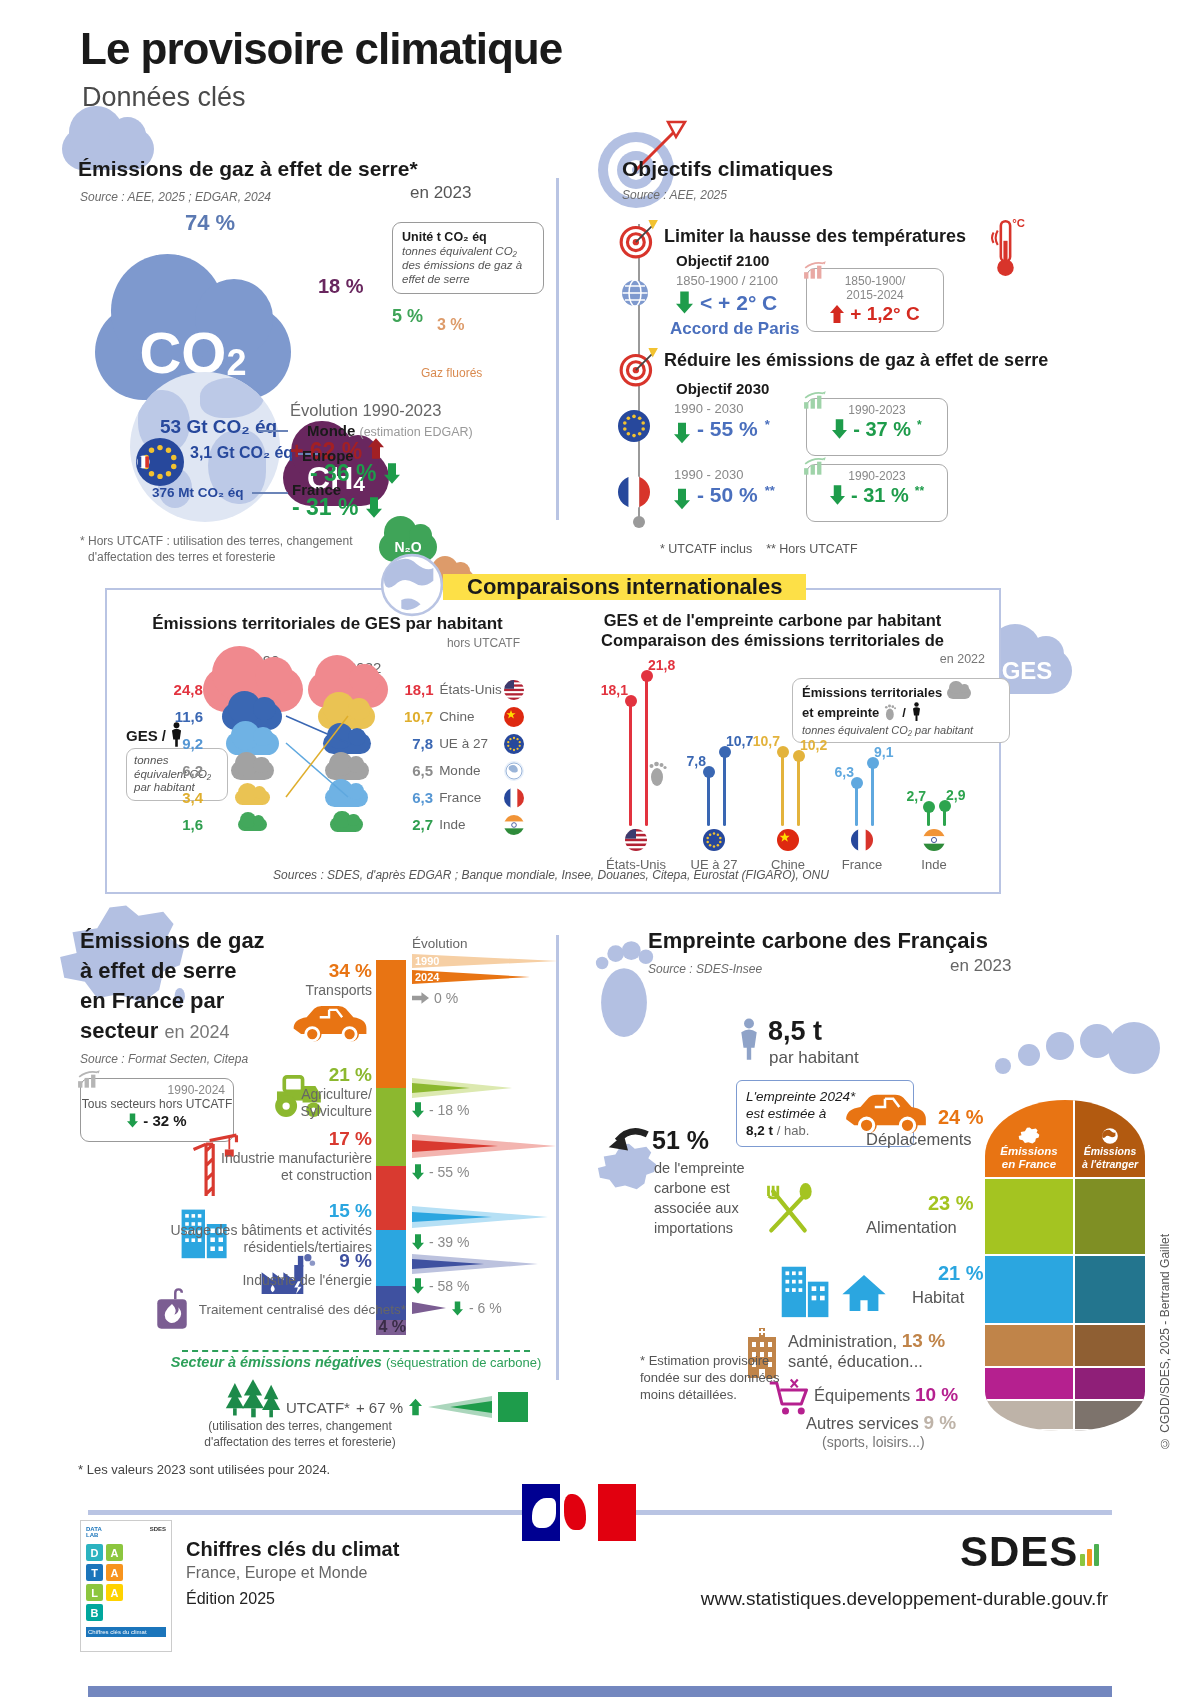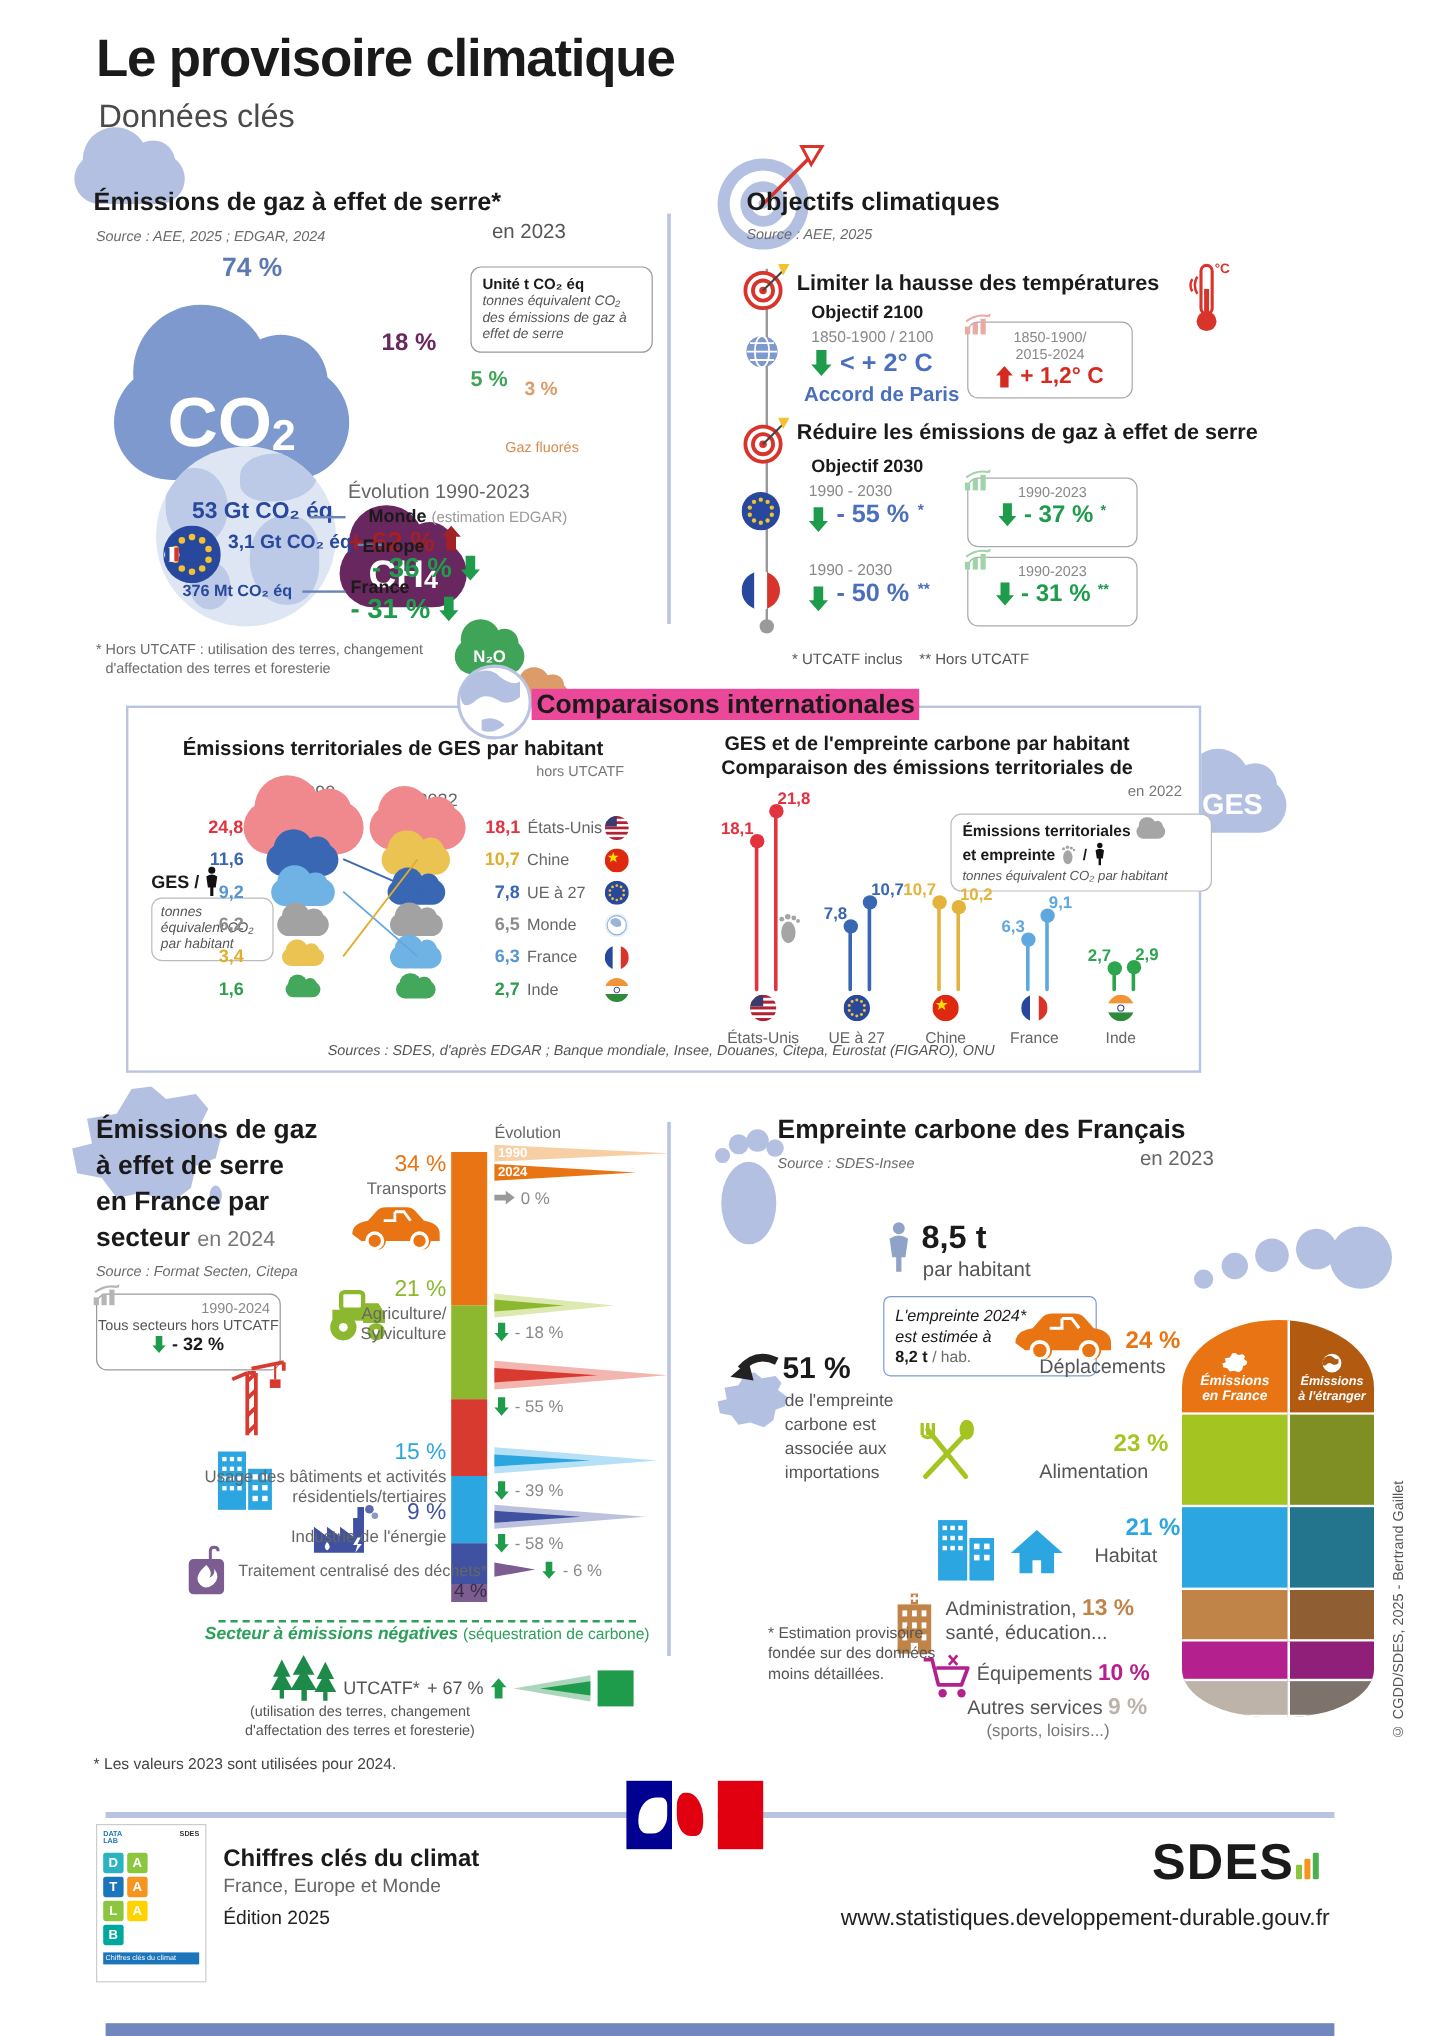--- a/index.html
+++ b/index.html
@@ -35,21 +35,21 @@
   .stem-f{left:45px}
   .stem::before{content:"";position:absolute;width:12px;height:12px;border-radius:50%;background:inherit;top:-6px;left:-4.5px}
   .val{position:absolute;font-size:14px;font-weight:bold}
   .val-t{right:44px;width:40px;text-align:right}
   .val-f{left:48px;width:44px}
   .ll{position:absolute;bottom:-6px;left:-12px;width:96px;text-align:center;font-size:13px;color:#666}
   .lolli .flag{position:absolute;left:25px;bottom:15px;width:22px;height:22px}
   .wedge{width:0;height:0;border-style:solid}
   .seg{width:30px}
   .secL{position:absolute;text-align:right}
-  .sec-share{font-weight:400;font-size:19px}
+  .sec-share{font-weight:700;font-size:19px}
   .sec-name{font-size:14px;color:#666;line-height:17px}
   .evrow{display:flex;align-items:center;gap:5px;font-size:14px;color:#8a8a8a}
   .frow{display:flex}
   .fl{width:88px;border-bottom:2px solid #fff}
   .fr{flex:1;border-left:2px solid #fff;border-bottom:2px solid #fff}
   .fhead{display:flex;flex-direction:column;align-items:center;justify-content:flex-end;height:100%;
          color:#fff;font-size:11.5px;font-weight:bold;font-style:italic;line-height:13px;padding-bottom:6px;box-sizing:border-box}
   .cat-share{font-weight:800;font-size:20px}
   .cat-name{font-size:16.5px;color:#555}
   .dl-tile{width:17px;height:17px;color:#fff;font-weight:bold;font-size:11px;display:flex;align-items:center;justify-content:center;border-radius:2px}
@@ -318,21 +318,21 @@
   <div class="ab" style="left:660px;top:542px;font-size:12.5px;color:#555">
     <span>* UTCATF inclus</span><span style="margin-left:14px">** Hors UTCATF</span>
   </div>
 
   <div class="ab" style="left:105px;top:588px;width:892px;height:302px;border:2px solid #B9C4E3;background:#fff"></div>
   <svg class="ab" style="left:380px;top:553px" width="64" height="64" viewBox="0 0 30 30">
     <circle cx="15" cy="15" r="14" fill="#fff" stroke="#B9C4E3" stroke-width="1.2"></circle>
     <path d="M7 4 q6-3 10 1 q5 4 8 2 v6 q-5 4-9 1 q-5-3-9 1 q-4 3-5-1 q-1-6 5-10z" fill="#B3C0E2"></path>
     <path d="M10 22 q5-2 9 2 q-5 4-9 2z" fill="#B3C0E2"></path>
   </svg>
-  <div class="ab" style="left:443px;top:574px;font-size:22px;font-weight:800;background:#ec4899;padding:0 4px">Comparaisons internationales</div>
+  <div class="ab" style="left:443px;top:574px;font-size:22px;font-weight:800;background:#fde047;padding:0 24px">Comparaisons internationales</div>
 
   <div class="ab b tc" style="left:125px;top:614px;width:405px;font-size:17px">Émissions territoriales de GES par habitant</div>
   <div class="ab tr" style="left:125px;top:636px;width:395px;font-size:12px;color:#777">hors UTCATF</div>
   <div class="ab" style="left:246px;top:652px;font-size:15px;color:#666">1990</div>
   <div class="ab" style="left:348px;top:659px;font-size:15px;color:#666">2022</div>
 
   <div class="ab" style="left:126px;top:722px;width:100px">
     <div style="display:flex;align-items:center;gap:4px">
       <span class="b" style="font-size:15px">GES /</span>
       <svg width="13" height="26" viewBox="0 0 20 40">
@@ -690,20 +690,25 @@
         <path d="M7 0 L14 8 H10.5 V18 H3.5 V8 H0 z" fill="#1E9C4B"></path>
       </svg>
     <span>- 18 %</span>
   </div>
 
   <svg class="ab sec-ic" style="left: 188px; top: 1128px; color: rgb(217, 58, 48);" width="54" height="68" viewBox="0 0 60 76">
       <path d="M20 76 V18 M28 76 V18 M20 26 l8-8 M20 42 l8-8 M20 58 l8-8 M20 74 l8-8 M20 18 h8 M20 18 L6 24 M24 14 L54 8 M54 8 v8" stroke="currentColor" stroke-width="3.5" fill="none"></path>
       <path d="M46 10 v14" stroke="currentColor" stroke-width="2"></path>
       <path d="M41 24 h10 v8 h-10 z" fill="currentColor"></path>
     </svg>
+  <div class="secL" style="left:152px;top:1128px;width:220px">
+    <div class="sec-share sec-sh" style="color: rgb(217, 58, 48);">17 %</div>
+    <div class="sec-name">Industrie manufacturière</div>
+      <div class="sec-name">et construction</div>
+  </div>
   <div class="ab" style="left:412px;top:1134px">
       <div class="wedge sec-wt" style="border-width: 12px 0px 12px 144px; border-color: transparent transparent transparent rgb(243, 181, 176);"></div>
       <div class="wedge sec-ws ab" style="left: 0px; top: 6px; border-width: 6px 0px 6px 86px; border-color: transparent transparent transparent rgb(217, 58, 48);"></div>
     </div>
   <div class="ab evrow" style="left:412px;top:1164px">
     <svg width="12" height="16" viewBox="0 0 14 18" style="transform:rotate(180deg)">
         <path d="M7 0 L14 8 H10.5 V18 H3.5 V8 H0 z" fill="#1E9C4B"></path>
       </svg>
     <span>- 55 %</span>
   </div>

